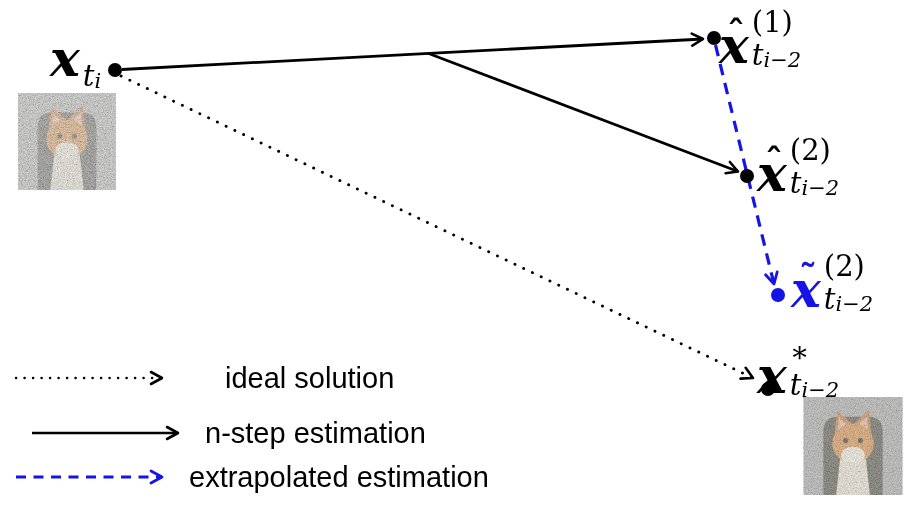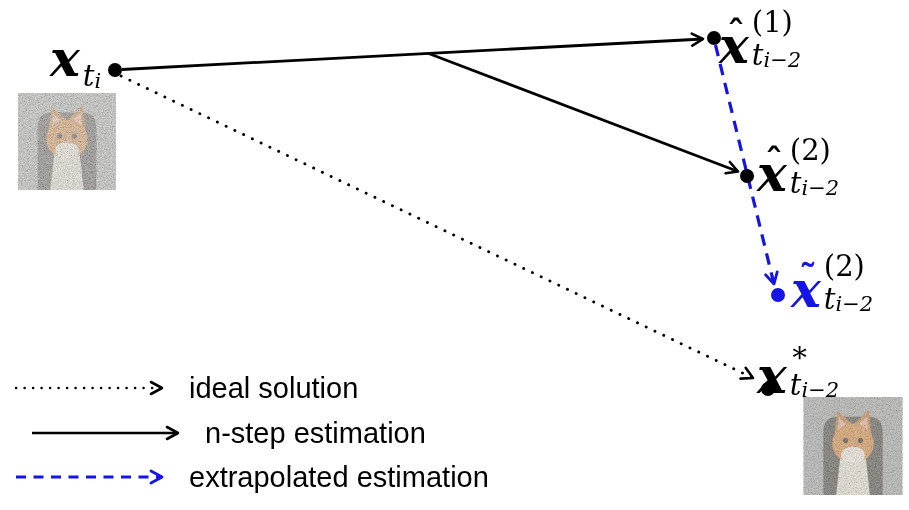--- a/index.html
+++ b/index.html
@@ -227,21 +227,21 @@
     </span>
     <span class="ss">
       <span class="sup">∗</span>
       <span class="sub">
           <span>t</span>
           <span class="subsub">i−2</span>
         </span>
     </span>
   </div>
 
-  <div class="legend-row" style="left:12px; top:372px;">
+  <div class="legend-row" style="left:12px; top:362px;gap:36px;">
     <svg width="162" height="32" viewBox="0 0 162 32">
       <line x1="4" y1="16" x2="150" y2="16" stroke-width="2.4" stroke-dasharray="0.2 8.3" stroke-linecap="round" marker-end="url(#ah-black)" stroke="#000000"></line>
     </svg>
     <span class="legend-label">ideal solution</span>
   </div>
 
   <div class="legend-row" style="left:28px; top:417px;">
     <svg width="162" height="32" viewBox="0 0 162 32">
       <line x1="4" y1="16" x2="150" y2="16" stroke-width="2.4" marker-end="url(#ah-black)" stroke="#000000"></line>
     </svg>

